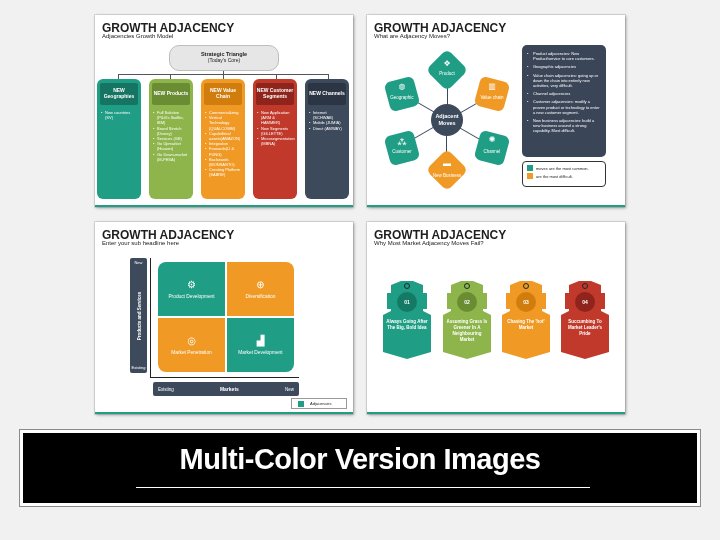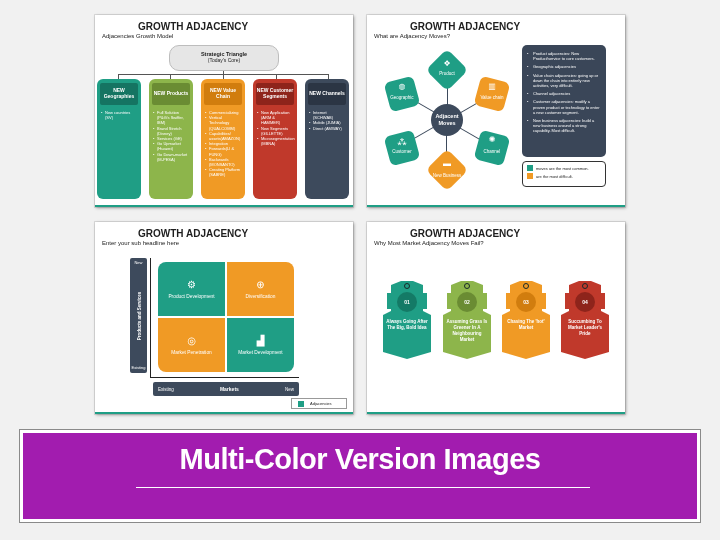--- a/index.html
+++ b/index.html
@@ -1,21 +1,21 @@
 <!DOCTYPE html>
 <html><head>
 <meta charset="utf-8">
 <style>
   * { box-sizing: border-box; margin: 0; padding: 0; }
   html, body { width: 720px; height: 540px; background: #f1f1f1; overflow: hidden;
     font-family: "Liberation Sans", sans-serif; }
   .slide { position: absolute; width: 258px; height: 192px; background: #fff;
     box-shadow: 1px 1px 3px rgba(0,0,0,0.35), 0 0 0 1px #d9d9d9; overflow: hidden; }
   .slide::after { content: ""; position: absolute; left: 0; right: 0; bottom: 0; height: 2px; background: #1f9e85; }
-  .s-title { position: absolute; left: 7px; top: 6px; font-size: 10px; font-weight: bold; color: #1e1e1e; margin-left: 36px; }
+  .s-title { position: absolute; left: 7px; top: 6px; font-size: 12px; font-weight: bold; color: #1e1e1e; }
   .s-sub { position: absolute; left: 7px; top: 18px; font-size: 6px; color: #222; }
 
   
   #slide1 { left: 95px; top: 15px; }
   .tri { position: absolute; left: 74px; top: 30px; width: 110px; height: 26px; background: #e6e6e6;
     border: 1px solid #bdbdbd; border-radius: 10px; text-align: center; font-size: 5px; color: #222; padding-top: 5px; }
   .tri b { display: block; font-size: 5.5px; }
   .conn { position: absolute; background: #555; }
   .col { position: absolute; top: 64px; width: 44px; height: 120px; border-radius: 6px; color: #fff; }
   .col .hd { margin: 4px 3px 0 3px; height: 22px; border-radius: 2px; font-size: 5px; font-weight: bold;
@@ -61,21 +61,21 @@
 
   
   #slide4 { left: 367px; top: 222px; }
   .tag { position: absolute; top: 55px; width: 48px; height: 85px; }
   .tag svg { position: absolute; left: 0; top: 0; }
   .tag .num { position: absolute; left: 14px; top: 15px; width: 20px; height: 20px; border-radius: 50%;
     color: #fff; font-size: 5px; font-weight: bold; display: flex; align-items: center; justify-content: center; }
   .tag .txt { position: absolute; left: 2px; top: 42px; width: 44px; text-align: center; color: #fff; font-size: 4.5px; font-weight: bold; line-height: 1.35; }
 
   
-  .banner { position: absolute; left: 20px; top: 430px; width: 680px; height: 92px; background: #a21caf;
+  .banner { position: absolute; left: 20px; top: 430px; width: 680px; height: 76px; background: #000000;
     border: 3px solid #fff; outline: 1px solid #8a8a8a; }
   .banner h1 { position: absolute; left: 0; right: 0; top: 10px; text-align: center; color: #fff;
     font-size: 29px; font-weight: bold; letter-spacing: -0.5px; }
   .banner .rule { position: absolute; left: 113px; width: 454px; top: 54px; height: 1px; background: #fff; }
 </style>
 </head>
 <body>
 
 <div class="slide" id="slide1">
   <div class="s-title">GROWTH ADJACENCY</div>

